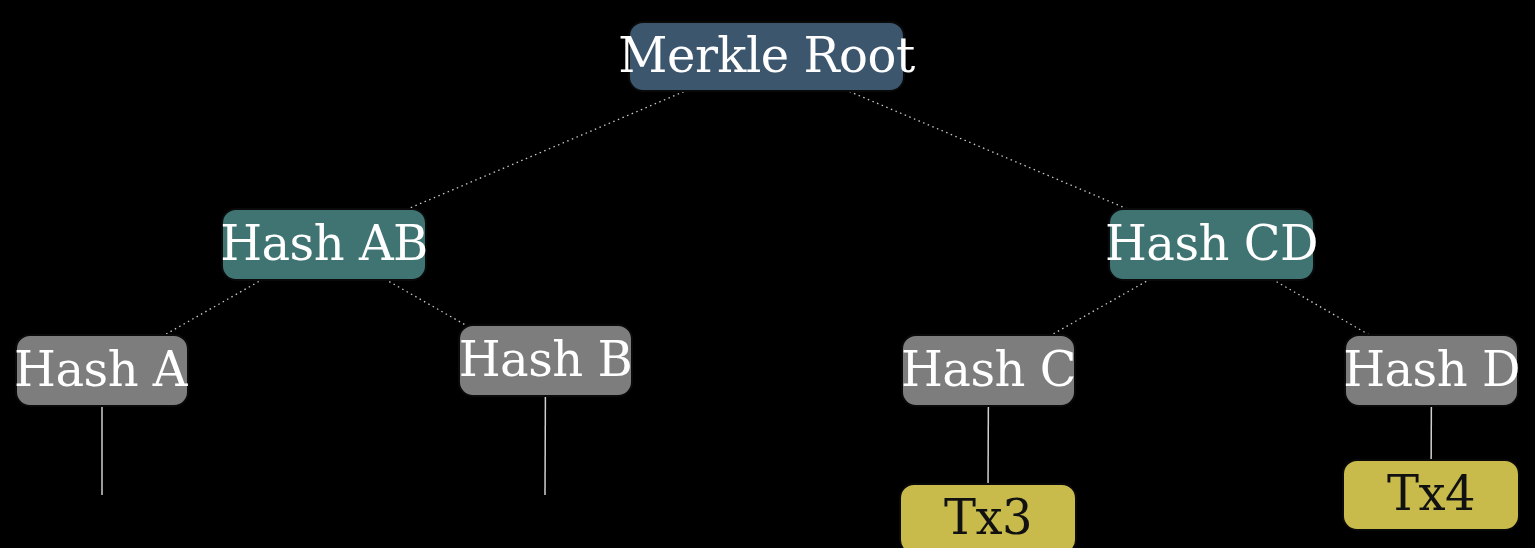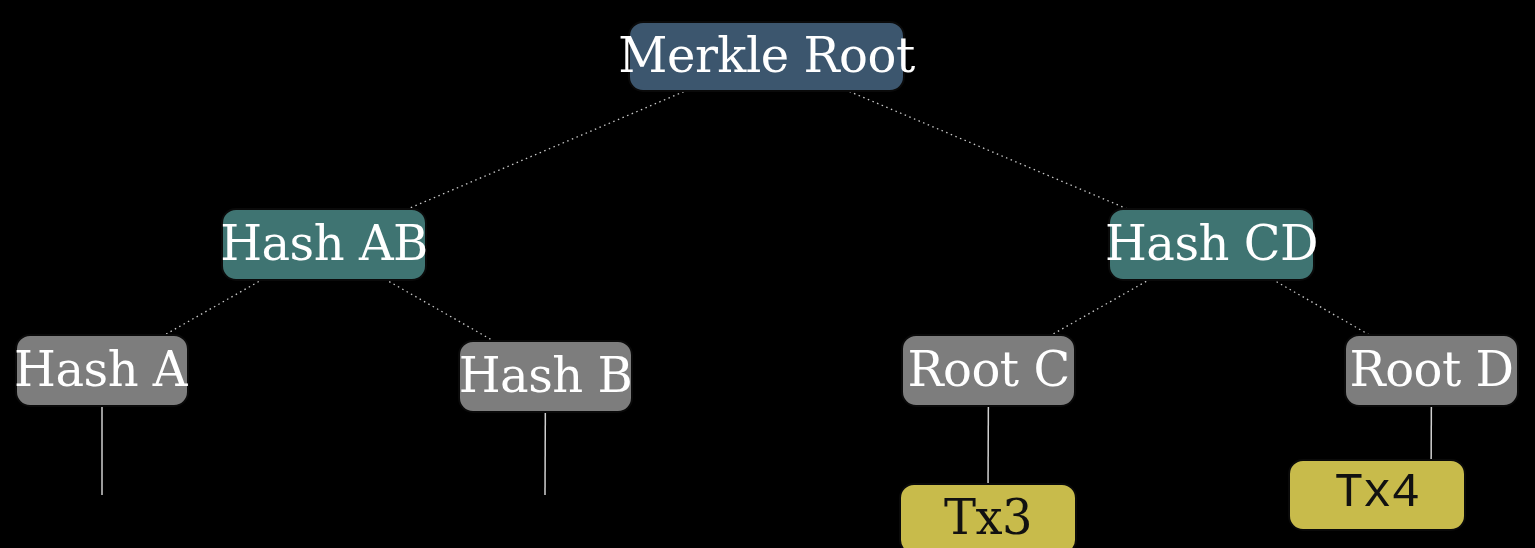--- a/index.html
+++ b/index.html
@@ -73,35 +73,35 @@
   </div>
 
   <div class="node role-branch text-light" style="left: 221px; top: 208px; width: 206px; height: 73px;">
     <span class="label">Hash AB</span>
   </div>
 
   <div class="node role-hash text-light" style="left: 15px; top: 334px; width: 174px; height: 73px; justify-content: flex-end;">
     <span class="label">Hash A</span>
   </div>
 
-  <div class="node role-hash text-light" style="left: 458px; top: 340px; width: 175px; height: 73px;">
+  <div class="node role-hash text-light" style="left: 458px; top: 324px; width: 175px; height: 73px;">
     <span class="label">Hash B</span>
   </div>
 
   <div class="node role-hash text-light" style="left: 901px; top: 334px; width: 175px; height: 73px;">
-    <span class="label">Root C</span>
+    <span class="label">Hash C</span>
   </div>
 
   <div class="node role-hash text-light" style="left: 1344px; top: 334px; width: 175px; height: 73px;">
-    <span class="label">Root D</span>
+    <span class="label">Hash D</span>
   </div>
 
 
 
   <div class="node role-tx text-dark" style="left: 899px; top: 459px; width: 178px; height: 72px; margin-top: 24px;">
     <span class="label">Tx3</span>
   </div>
 
-  <div class="node role-tx text-dark" style="left: 1288px; top: 459px; width: 178px; height: 72px; font-family: Liberation Mono, monospace;">
+  <div class="node role-tx text-dark" style="left: 1342px; top: 459px; width: 178px; height: 72px;">
     <span class="label">Tx4</span>
   </div>
 
 </div>
 
 </body></html>

